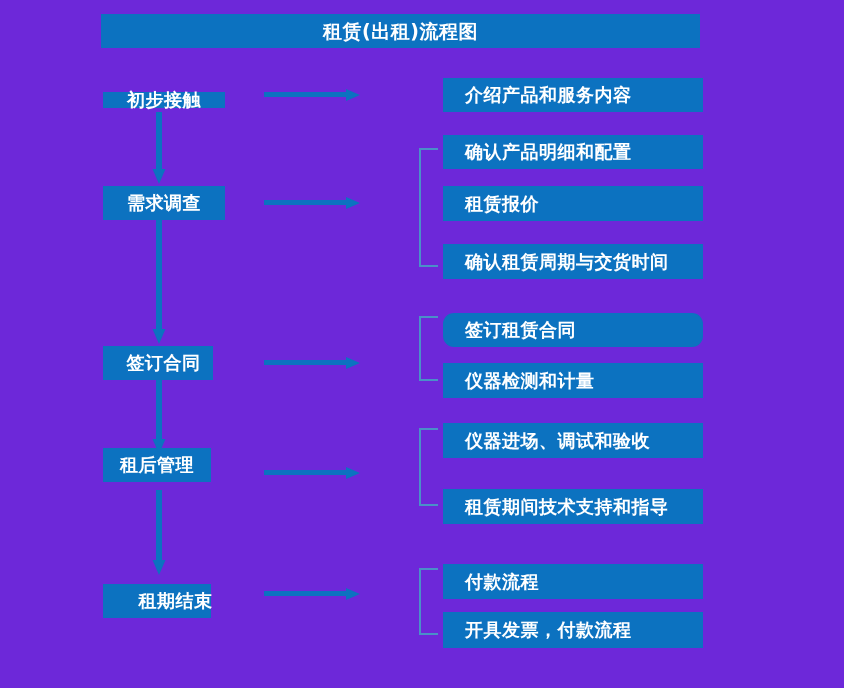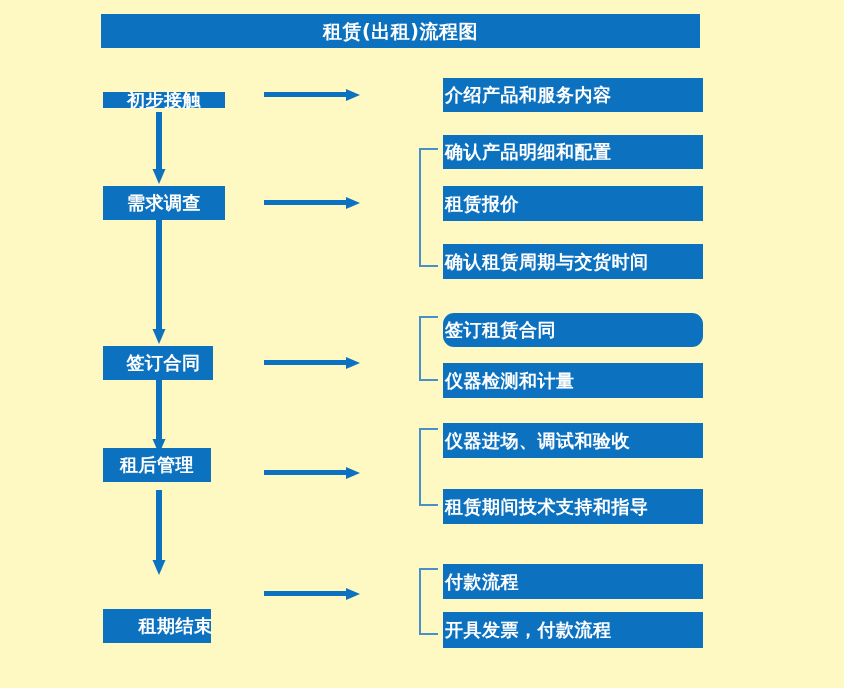--- a/index.html
+++ b/index.html
@@ -7,21 +7,21 @@
     padding: 0;
     background: #ffffff;
   }
   body {
     font-family: "DejaVu Sans", "Liberation Sans", sans-serif;
   }
   #canvas {
     position: relative;
     width: 844px;
     height: 688px;
-    background: #fef9c3;
+    background: #6d28d9;
     overflow: hidden;
   }
   .box {
     position: absolute;
     background: #0C72C0;
     color: #ffffff;
     display: flex;
     align-items: center;
     font-weight: bold;
     letter-spacing: 0.5px;
@@ -32,21 +32,21 @@
   .title-box {
     justify-content: center;
     font-size: 19px;
   }
   .stage-box {
     justify-content: center;
     font-size: 18px;
   }
   .detail-box {
     justify-content: flex-start;
-    padding-left: 2px;
+    padding-left: 22px;
     font-size: 18px;
   }
   .h-arrow {
     position: absolute;
     height: 18px;
   }
   .v-arrow {
     position: absolute;
     width: 20px;
   }
@@ -76,21 +76,21 @@
   </div>
 
   <div class="box stage-box" style="left:103px; top:346px; width:110px; height:34px;padding-left:11px;">
     <span>签订合同</span>
   </div>
 
   <div class="box stage-box" style="left:103px; top:448px; width:108px; height:34px;">
     <span>租后管理</span>
   </div>
 
-  <div class="box stage-box" style="left:103px; top:609px; width:108px; height:34px;padding-left:37px;">
+  <div class="box stage-box" style="left:103px; top:584px; width:108px; height:34px;padding-left:37px;">
     <span>租期结束</span>
   </div>
 
   <svg class="v-arrow" style="left:149px; top:112px; height:74px;" viewBox="0 0 20 74" preserveAspectRatio="none">
     <rect x="7" y="0" width="6" height="59" fill="#0C72C0"></rect>
     <polygon points="3.5,57 16.5,57 10,72" fill="#0C72C0"></polygon>
   </svg>
 
   <svg class="v-arrow" style="left:149px; top:220px; height:126px;" viewBox="0 0 20 126" preserveAspectRatio="none">
     <rect x="7" y="0" width="6" height="111" fill="#0C72C0"></rect>

